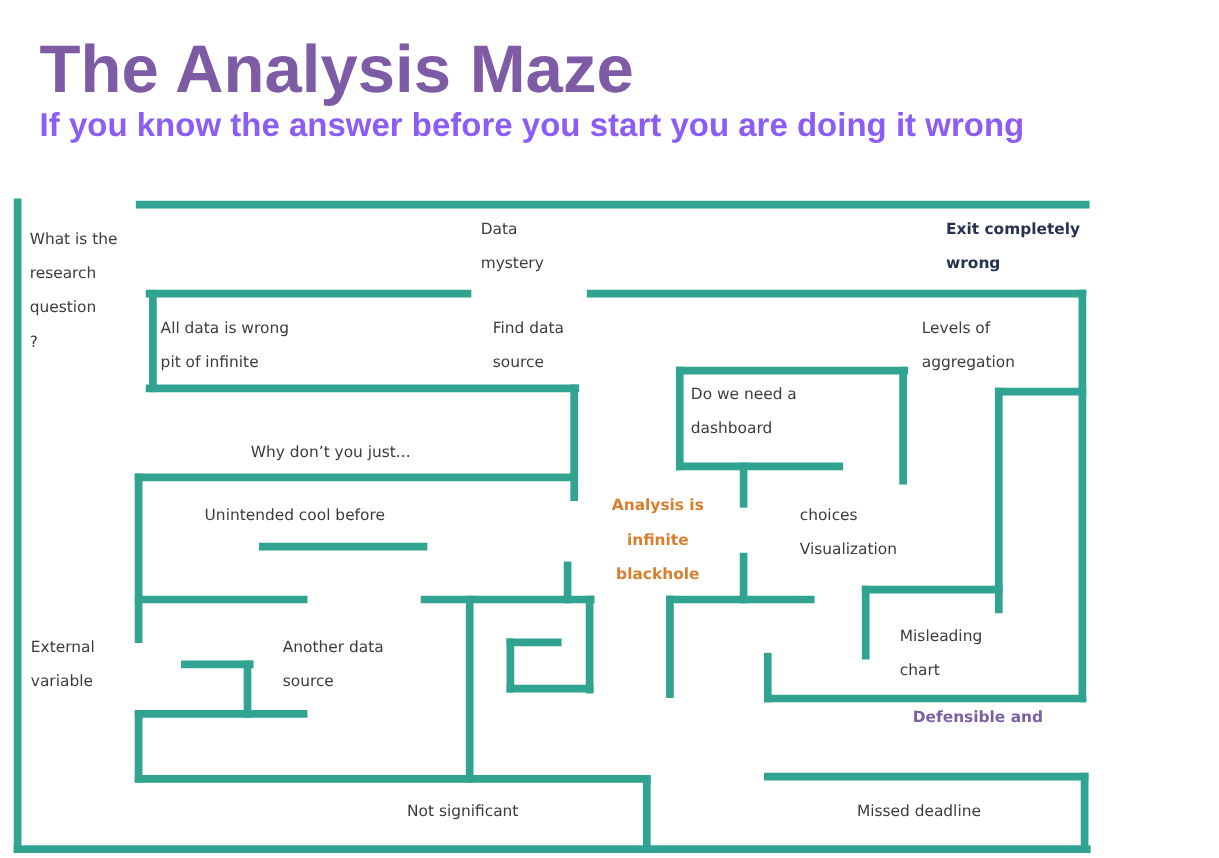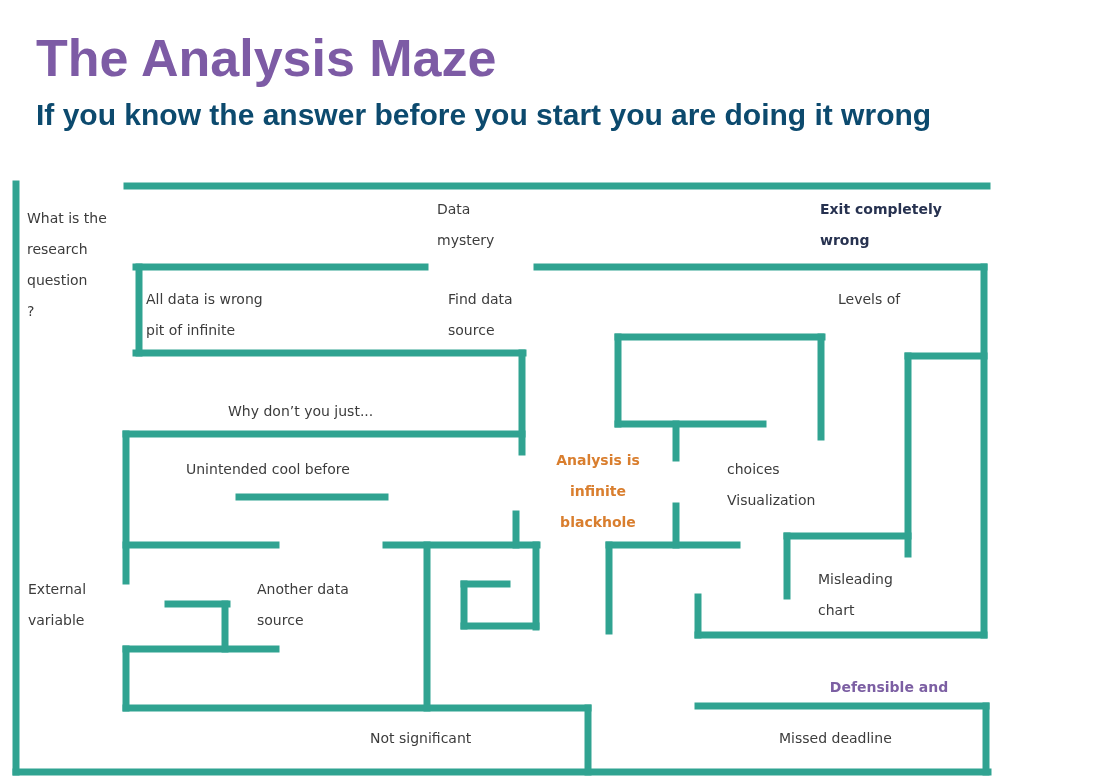--- a/index.html
+++ b/index.html
@@ -3,42 +3,42 @@
 <meta charset="utf-8">
 <style>
   html,body{margin:0;padding:0;background:#ffffff;}
   .stage{
     position:relative;width:1108px;height:780px;background:#ffffff;overflow:hidden;
     font-family:"DejaVu Sans", sans-serif;
   }
   .title{
     position:absolute;left:36px;top:28px;margin:0;
     font-family:"Liberation Sans", sans-serif;
-    font-size:52px;font-weight:bold;letter-spacing:0px;color:#7D5BA5;
+    font-size:61px;font-weight:bold;letter-spacing:0px;color:#7D5BA5;
   }
   .subtitle{
     position:absolute;left:36px;top:98px;margin:0;
     font-family:"Liberation Sans", sans-serif;
     font-size:30px;font-weight:bold;color:#273250;
   }
   svg.maze{position:absolute;left:0;top:0;pointer-events:none;}
   .lbl{
     position:absolute;font-size:14px;line-height:31px;color:#3C3C3C;
     white-space:nowrap;
   }
   .lbl span{display:block;}
   .bold{font-weight:bold;}
   .navy{color:#273250;}
   .orange{color:#D97E2E;}
   .purple{color:#7C5FA3;}
   .ctr{text-align:center;white-space:normal;}
   
   .p-research{left:27px;top:203px;}
   .p-datamystery{left:437px;top:194px;}
-  .p-exitwrong{left:820px;top:194px;}
+  .p-exitwrong{left:860px;top:194px;}
   .p-alldata{left:146px;top:284px;}
   .p-finddata{left:448px;top:284px;}
   .p-levels{left:838px;top:284px;}
   .p-dashboard{left:628px;top:344px;}
   .p-whydont{left:228px;top:396px;}
   .p-unintended{left:186px;top:454px;}
   .p-analysis{left:516px;top:445px;width:164px;}
   .p-visualization{left:727px;top:454px;}
   .p-external{left:28px;top:574px;}
   .p-anotherdata{left:257px;top:574px;}
@@ -47,21 +47,21 @@
   .p-defensible{left:793px;top:637px;width:192px;}
   .p-notsig{left:370px;top:723px;}
   .p-missed{left:779px;top:723px;}
 </style>
 </head>
 <body>
 
 <div class="stage">
 
   <h1 class="title" style="color: rgb(125, 91, 165);">The Analysis Maze</h1>
-  <h2 class="subtitle" style="color: #0c4a6e; text-align: center;">If you know the answer before you start you are doing it wrong</h2>
+  <h2 class="subtitle" style="color: #8b5cf6; text-align: center;">If you know the answer before you start you are doing it wrong</h2>
 
   <svg class="maze" width="1108" height="780" viewBox="0 0 1108 780" fill="none" stroke-linecap="square" stroke="#30A391" stroke-width="7">
       <line x1="16" y1="184" x2="16" y2="772"></line>
       <line x1="127" y1="186" x2="987" y2="186"></line>
       <line x1="16" y1="772" x2="988" y2="772"></line>
       <line x1="136" y1="267" x2="425" y2="267"></line>
       <line x1="537" y1="267" x2="984" y2="267"></line>
       <line x1="984" y1="267" x2="984" y2="635"></line>
       <line x1="139" y1="267" x2="139" y2="353"></line>
       <line x1="136" y1="353" x2="523" y2="353"></line>
@@ -123,22 +123,27 @@
     <span>pit of infinite</span>
   </div>
 
   <div class="lbl p-finddata">
     <span>Find data</span>
     <span>source</span>
   </div>
 
   <div class="lbl p-levels">
     <span>Levels of</span>
+    <span>aggregation</span>
   </div>
 
+  <div class="lbl p-dashboard">
+    <span>Do we need a</span>
+    <span>dashboard</span>
+  </div>
 
   <div class="lbl p-whydont">
     <span>Why don’t you just...</span>
   </div>
 
   <div class="lbl p-unintended">
     <span>Unintended cool before</span>
   </div>
 
   <div class="lbl p-analysis bold orange ctr" style="color: rgb(217, 126, 46);">
@@ -161,21 +166,21 @@
     <span>Another data</span>
     <span>source</span>
   </div>
 
   <div class="lbl p-misleading">
     <span>Misleading</span>
     <span>chart</span>
   </div>
 
 
-  <div class="lbl p-defensible bold purple ctr" style="color: rgb(124, 95, 163); margin-top: 35px;">
+  <div class="lbl p-defensible bold purple ctr" style="color: rgb(124, 95, 163);">
     <span>Defensible and</span>
   </div>
 
   <div class="lbl p-notsig">
     <span>Not significant</span>
   </div>
 
   <div class="lbl p-missed">
     <span>Missed deadline</span>
   </div>

